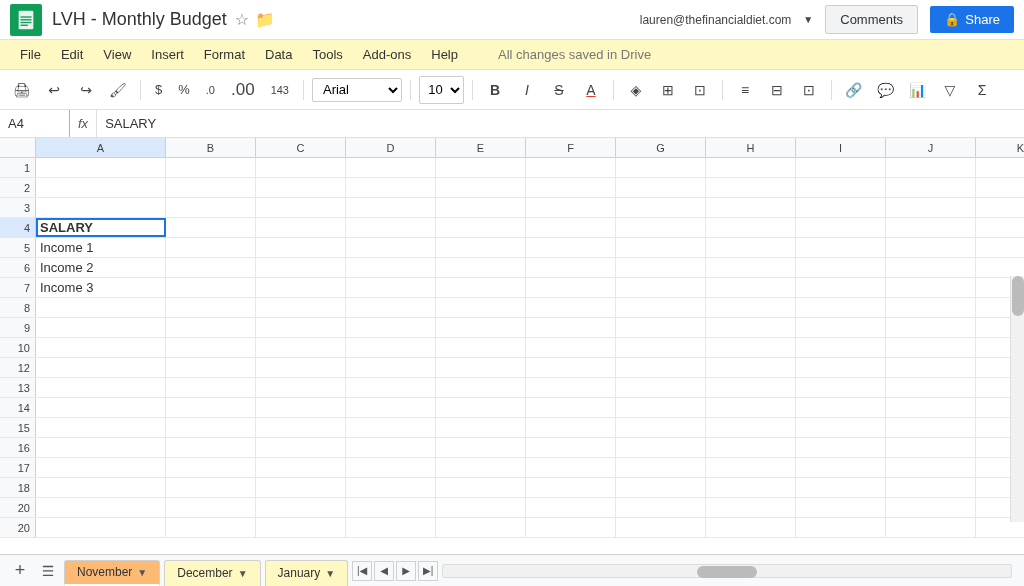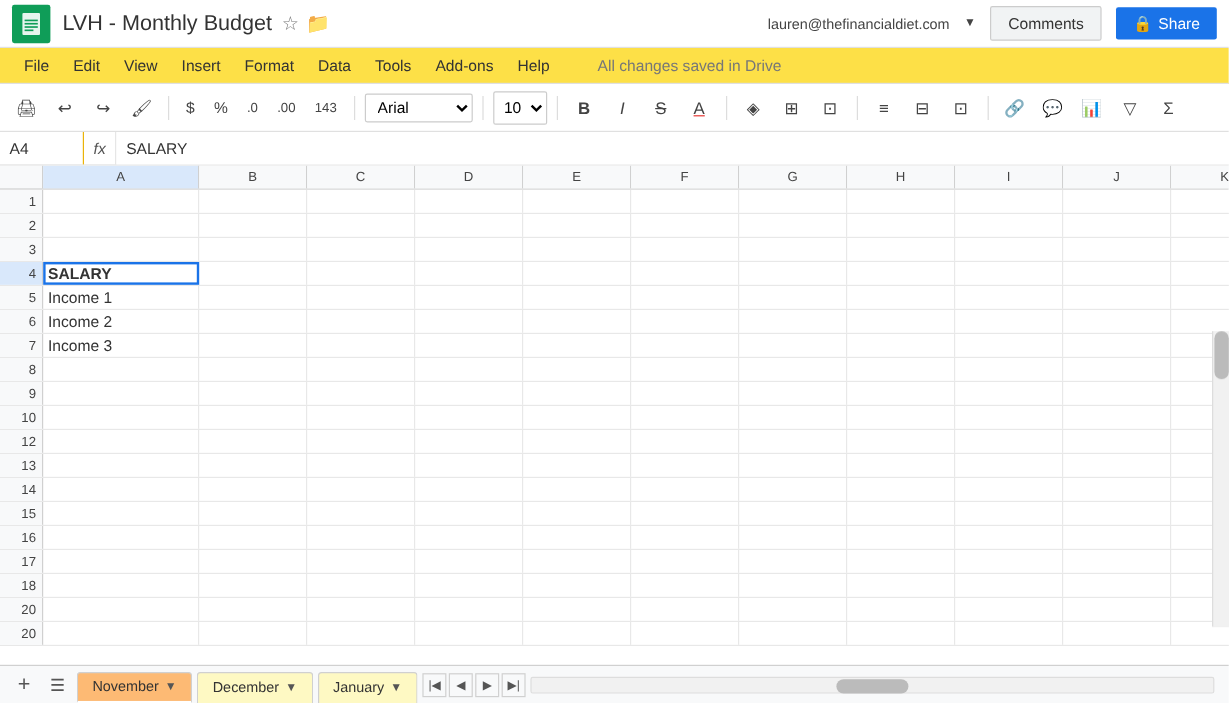--- a/index.html
+++ b/index.html
@@ -33,21 +33,21 @@
     }
     #share-btn {
       padding: 6px 14px; border: none; border-radius: 2px;
       background: #1a73e8; color: #fff; font-size: 13px; cursor: pointer;
       display: flex; align-items: center; gap: 5px;
     }
 
     
     #menu-bar {
       display: flex; align-items: center; height: 30px;
-      padding: 0 60px 0 10px; background: #fde047;
+      padding: 0 60px 0 10px; background: #fef9c3;
       border-bottom: 1px solid #e0e0e0;
     }
     .menu-item {
       padding: 4px 10px; font-size: 13px; color: #333;
       cursor: pointer; border-radius: 3px;
     }
     #status-msg { margin-left: 30px; font-size: 13px; color: #777; }
 
     
     #toolbar {
@@ -248,21 +248,21 @@
 
 <div id="toolbar">
   <button class="tb-btn" title="Print">🖨</button>
   <button class="tb-btn" title="Undo">↩</button>
   <button class="tb-btn" title="Redo">↪</button>
   <button class="tb-btn" title="Paint format">🖌</button>
   <div class="tb-separator"></div>
   <button class="tb-text-btn">$</button>
   <button class="tb-text-btn">%</button>
   <button class="tb-text-btn" style="font-size:11px">.0</button>
-  <button class="tb-text-btn" style="font-size:11px">.00</button>
+  <button class="tb-text-btn" style="font-size:17px">.00</button>
   <button class="tb-text-btn" style="font-size:11px">143</button>
   <div class="tb-separator"></div>
   <select id="font-selector">
     <option>Arial</option>
   </select>
   <div class="tb-separator"></div>
   <select id="font-size-selector">
     <option>10</option>
   </select>
   <div class="tb-separator"></div>

